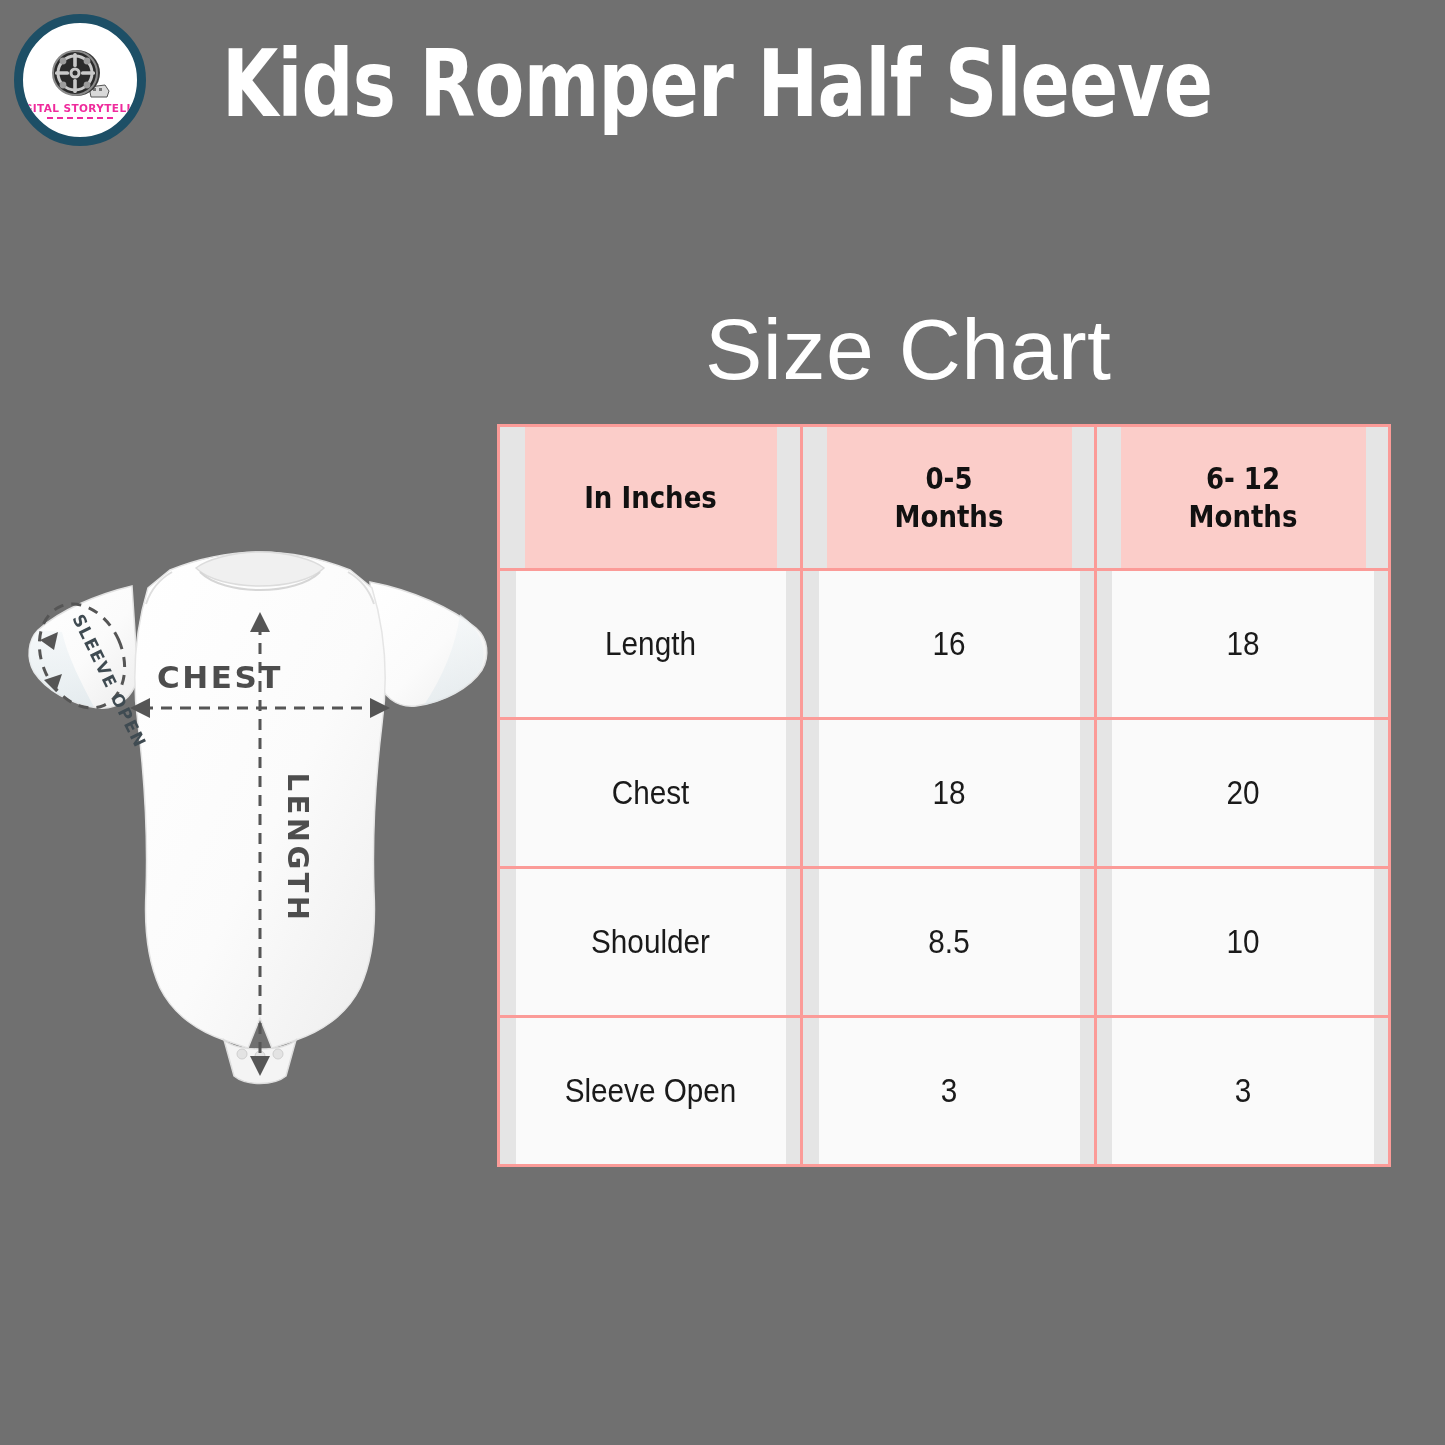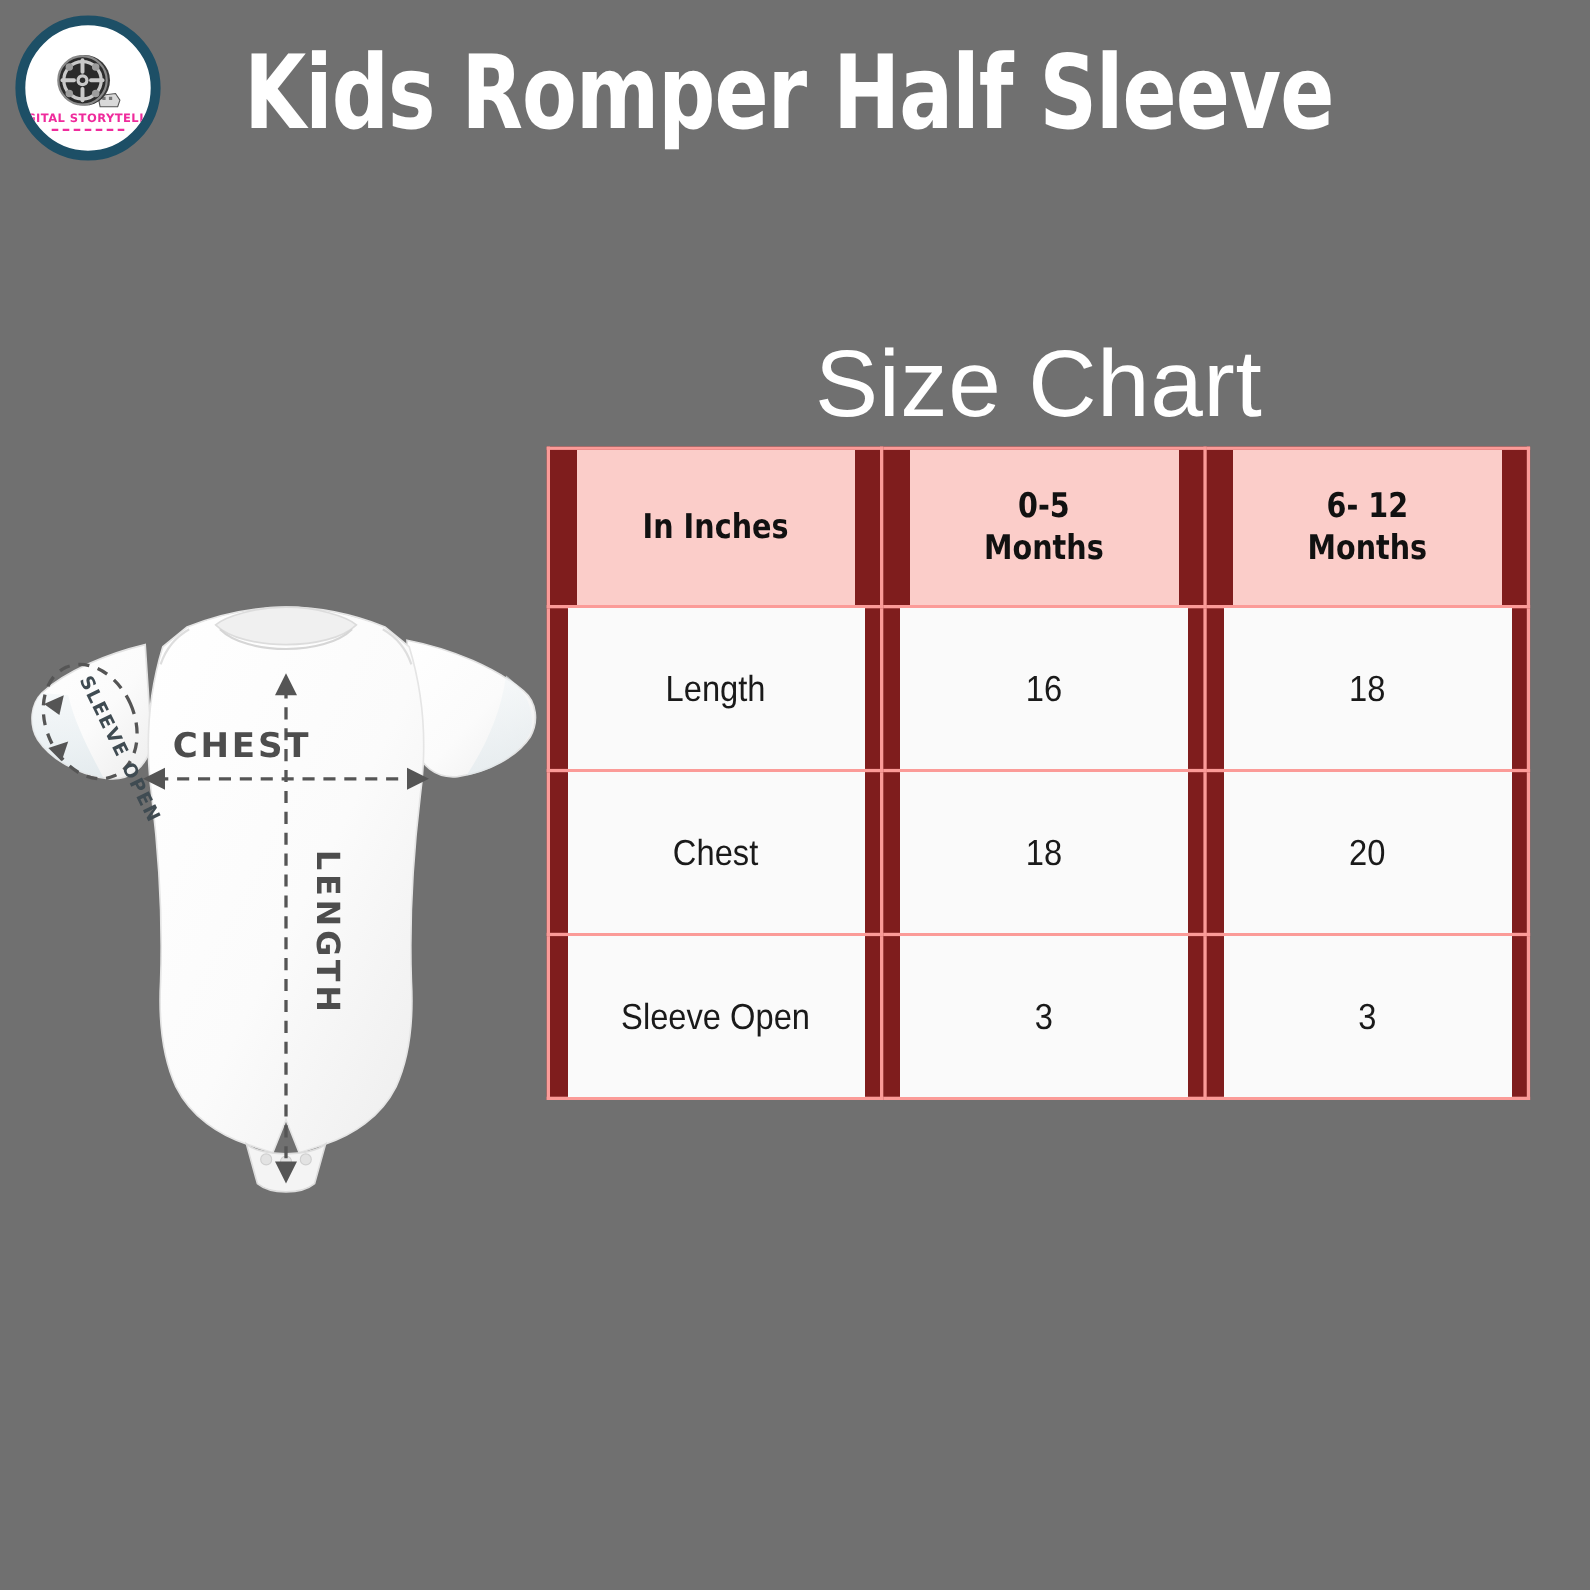--- a/index.html
+++ b/index.html
@@ -74,42 +74,41 @@
   .size-chart-heading {
     position: absolute;
     left: 705px;
     top: 300px;
     font-family: "Liberation Sans", sans-serif;
     font-weight: 300;
     font-size: 86px;
     color: #ffffff;
     letter-spacing: 0.5px;
     white-space: nowrap;
-    margin-left: 36px;
   }
 
   
   .garment {
     position: absolute;
     left: 20px;
     top: 548px;
     width: 480px;
     height: 620px;
   }
   .garment svg { display: block; width: 100%; height: 100%; }
 
   
   .size-table {
     position: absolute;
     left: 497px;
-    top: 406px;
+    top: 424px;
     width: 891px;
     border-collapse: collapse;
     table-layout: fixed;
-    background: #7f1d1d;
+    background: #e5e5e5;
     border: 3px solid #fb9b98;
   }
   .size-table col.c1 { width: 303px; }
   .size-table col.c2 { width: 294px; }
   .size-table col.c3 { width: 294px; }
 
   .size-table th, .size-table td {
     border: 3px solid #fb9b98;
     text-align: center;
     vertical-align: middle;
@@ -276,18 +275,23 @@
       <td>Length</td>
       <td>16</td>
       <td>18</td>
     </tr>
     <tr>
       <td>Chest</td>
       <td>18</td>
       <td>20</td>
     </tr>
     <tr>
+      <td>Shoulder</td>
+      <td>8.5</td>
+      <td>10</td>
+    </tr>
+    <tr>
       <td>Sleeve Open</td>
       <td>3</td>
       <td>3</td>
     </tr>
   </tbody>
 </table>
 
 </body></html>

